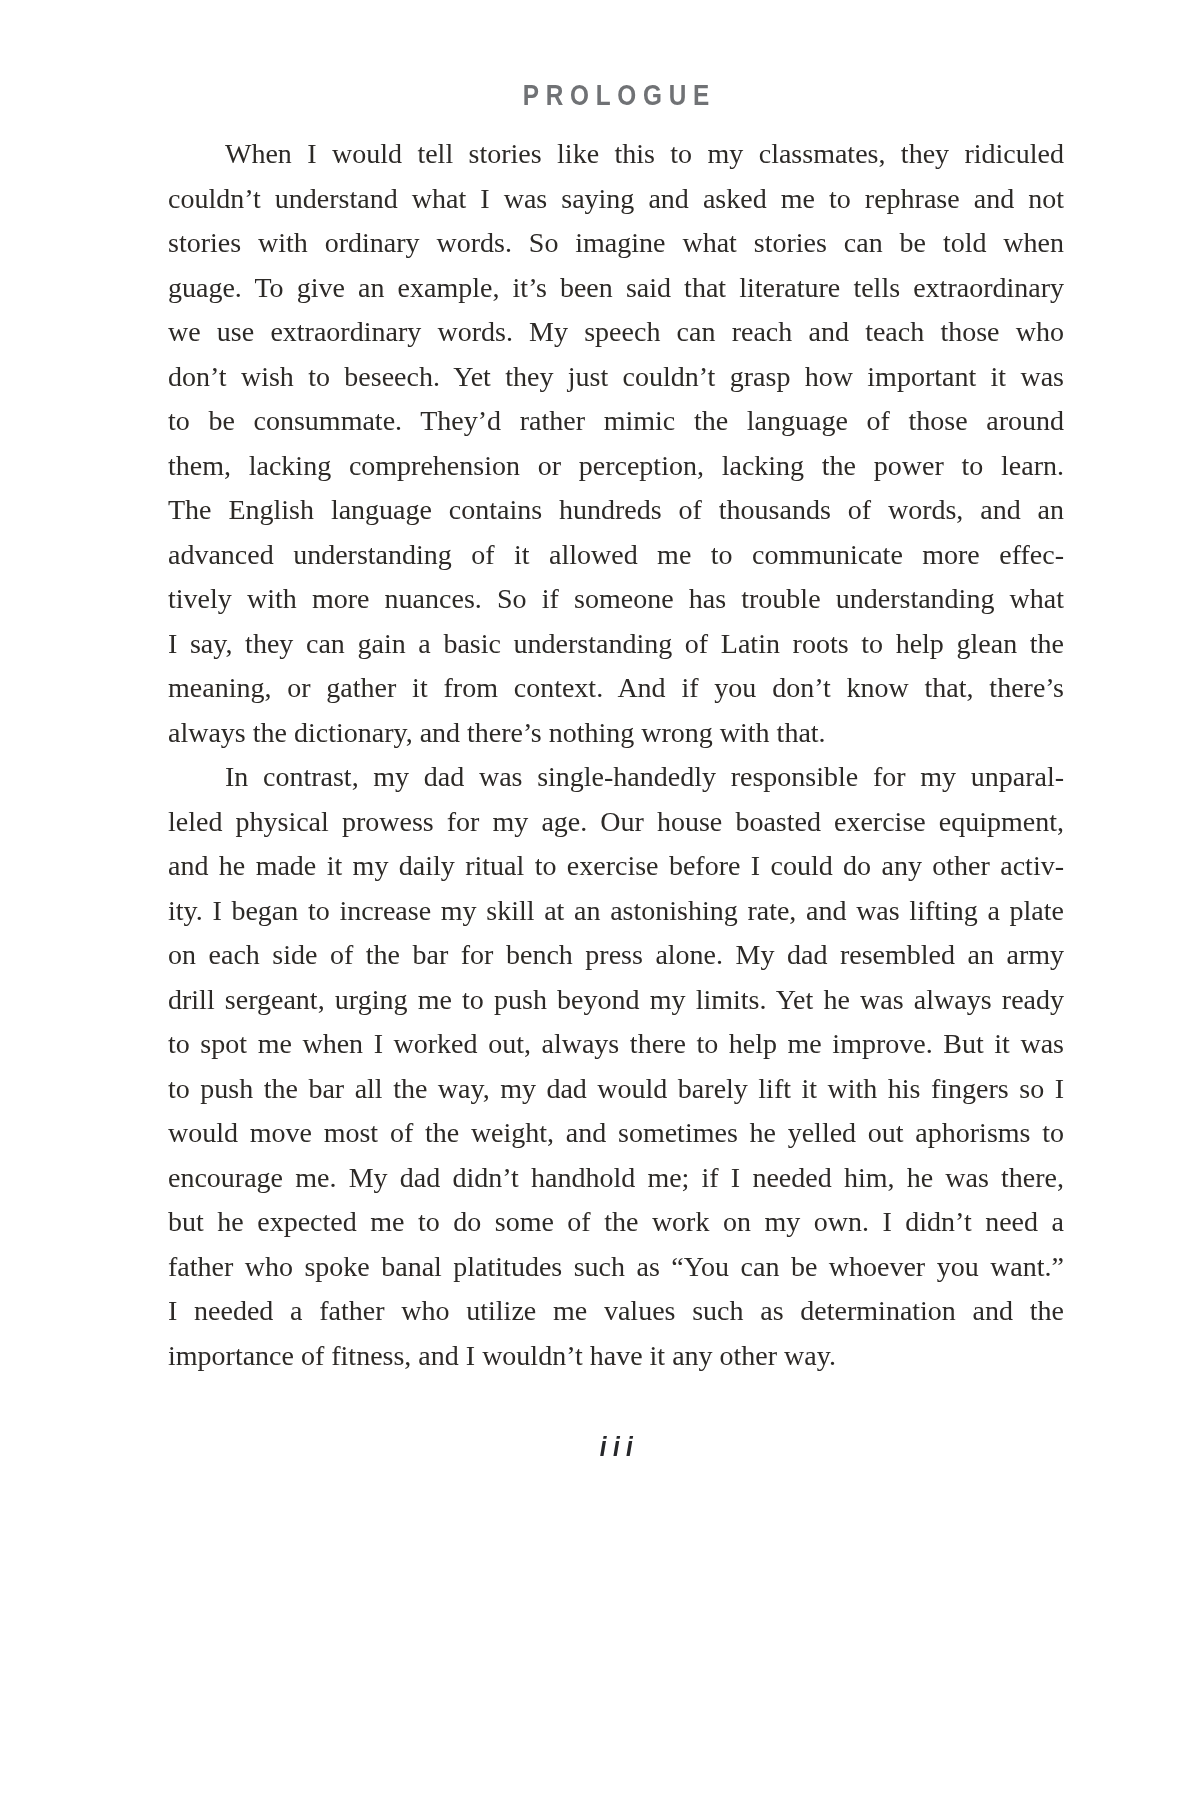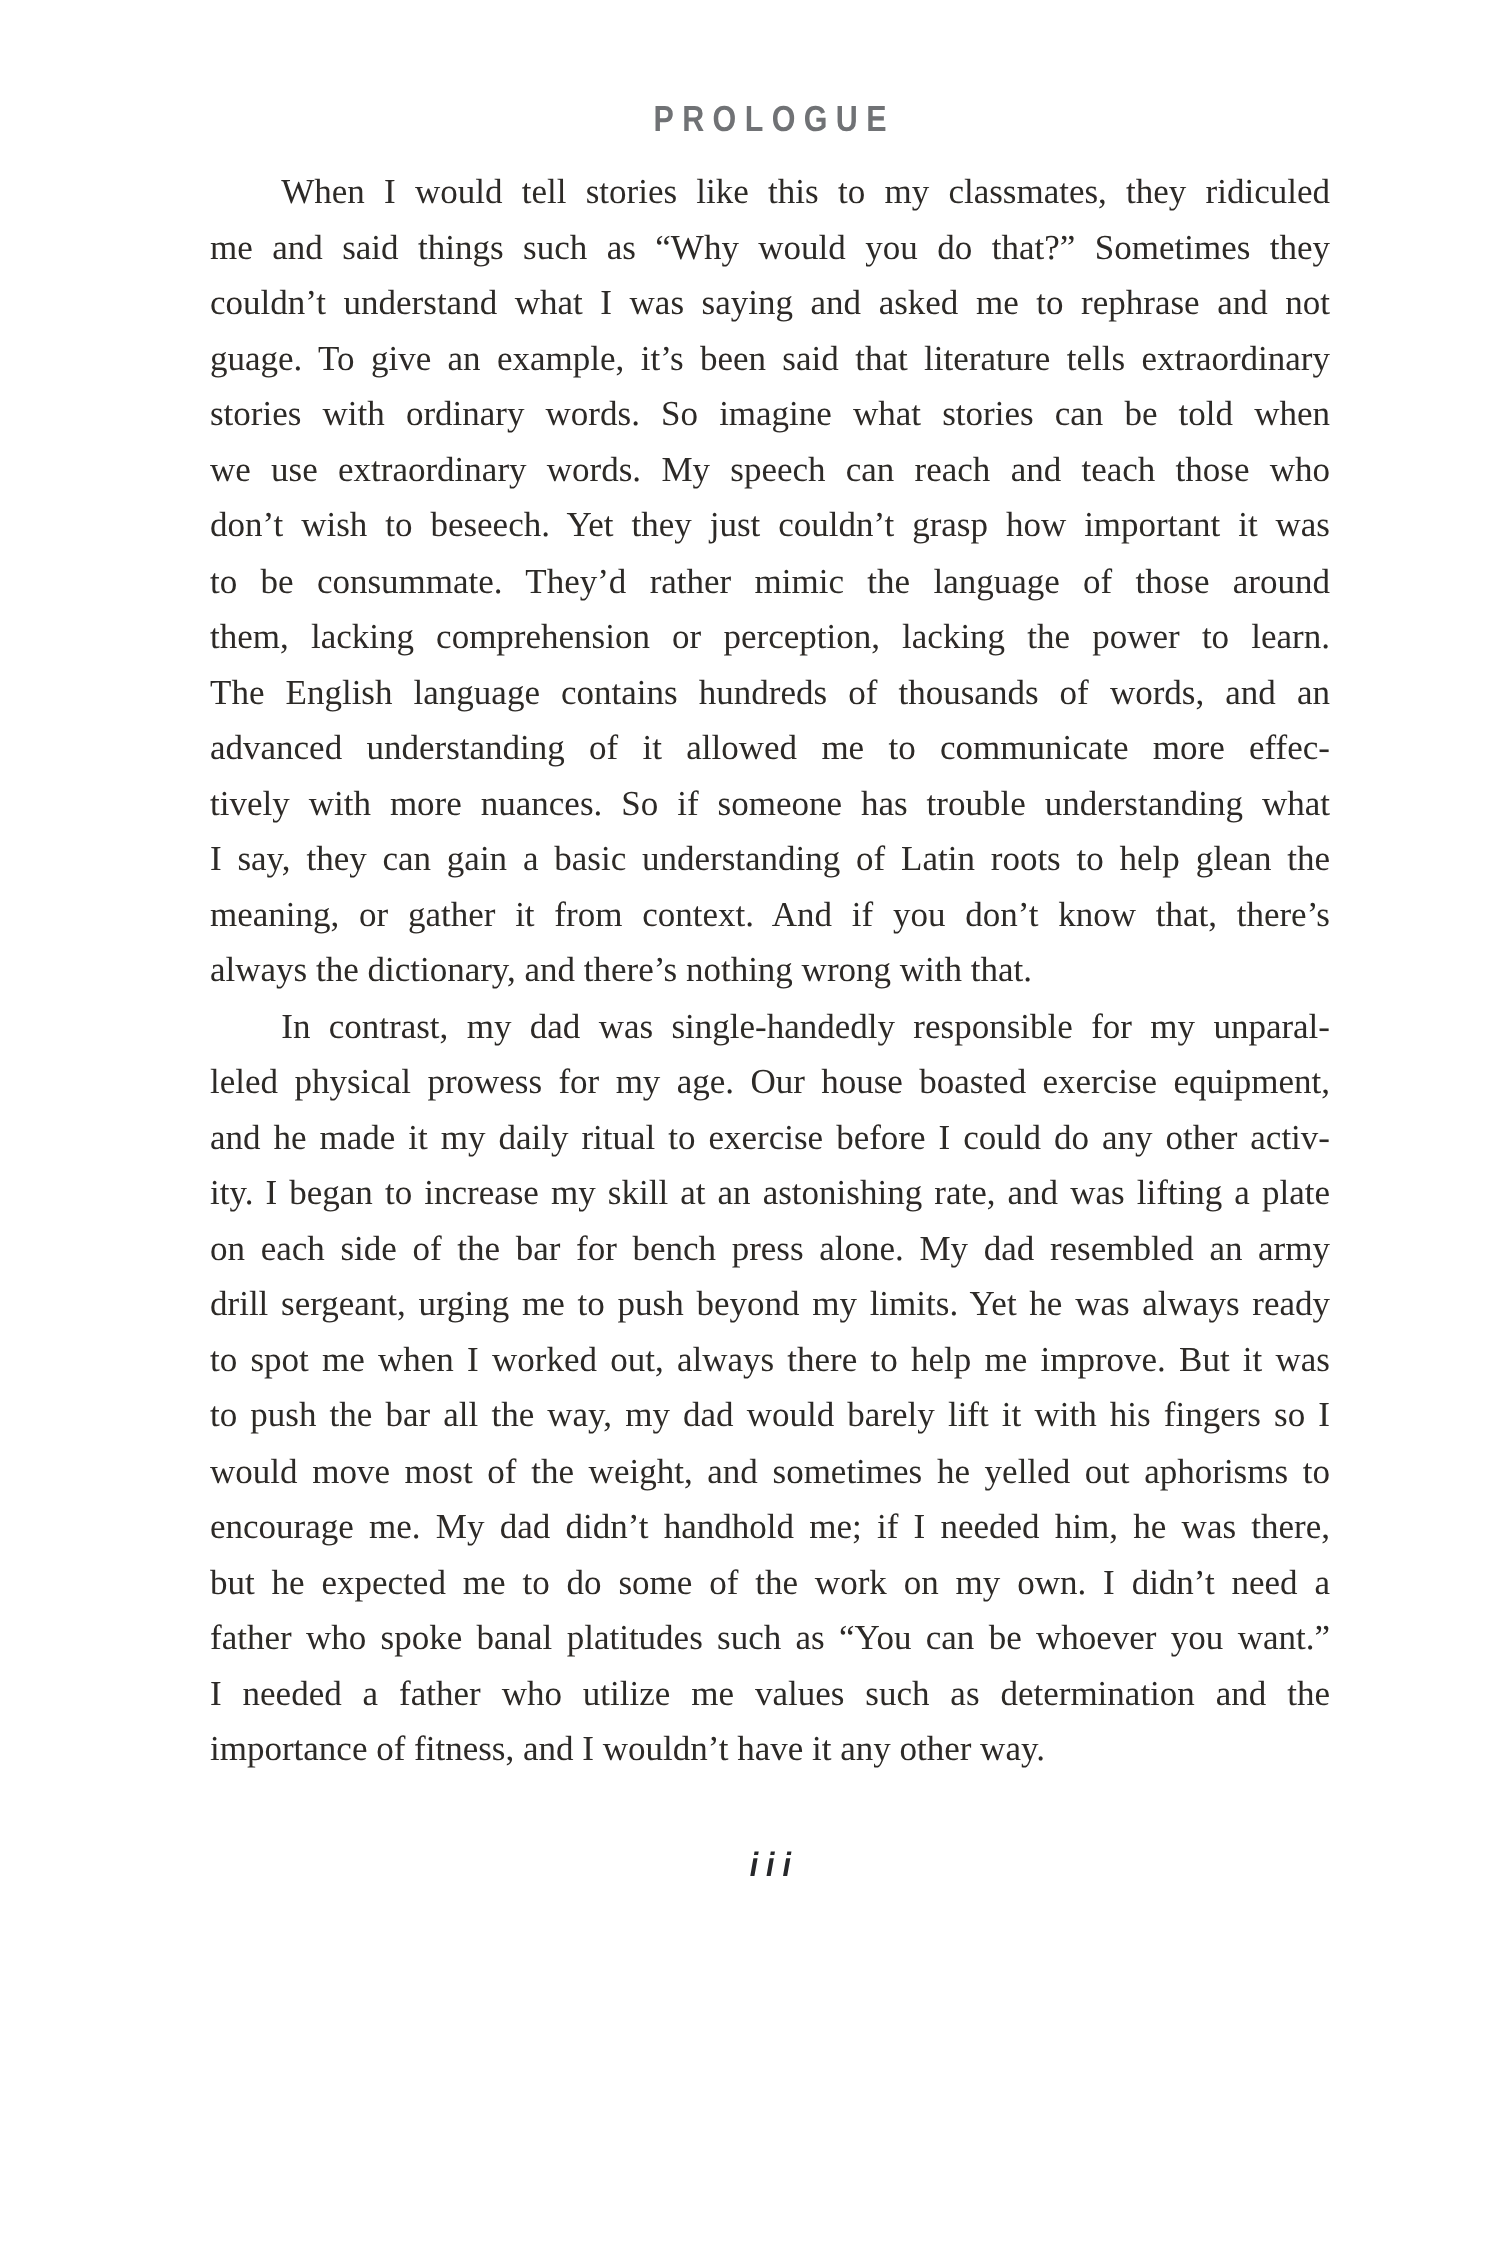--- a/index.html
+++ b/index.html
@@ -80,24 +80,23 @@
   <div class="content">
 
     <h1 class="title-wrap">
       <span class="title">PROLOGUE</span>
     </h1>
 
     <div class="body-text">
 
       <div class="paragraph">
         <div class="line first">When I would tell stories like this to my classmates, they ridiculed</div>
-        <div class="line">me and said things such as “Why would you do that?” Sometimes they</div>
         <div class="line">couldn’t understand what I was saying and asked me to rephrase and not</div>
+        <div class="line">stories with ordinary words. So imagine what stories can be told when</div>
         <div class="line">guage. To give an example, it’s been said that literature tells extraordinary</div>
-        <div class="line">stories with ordinary words. So imagine what stories can be told when</div>
         <div class="line">we use extraordinary words. My speech can reach and teach those who</div>
         <div class="line">don’t wish to beseech. Yet they just couldn’t grasp how important it was</div>
         <div class="line">to be consummate. They’d rather mimic the language of those around</div>
         <div class="line">them, lacking comprehension or perception, lacking the power to learn.</div>
         <div class="line">The English language contains hundreds of thousands of words, and an</div>
         <div class="line">advanced understanding of it allowed me to communicate more effec-</div>
         <div class="line">tively with more nuances. So if someone has trouble understanding what</div>
         <div class="line">I say, they can gain a basic understanding of Latin roots to help glean the</div>
         <div class="line">meaning, or gather it from context. And if you don’t know that, there’s</div>
         <div class="line last">always the dictionary, and there’s nothing wrong with that.</div>

